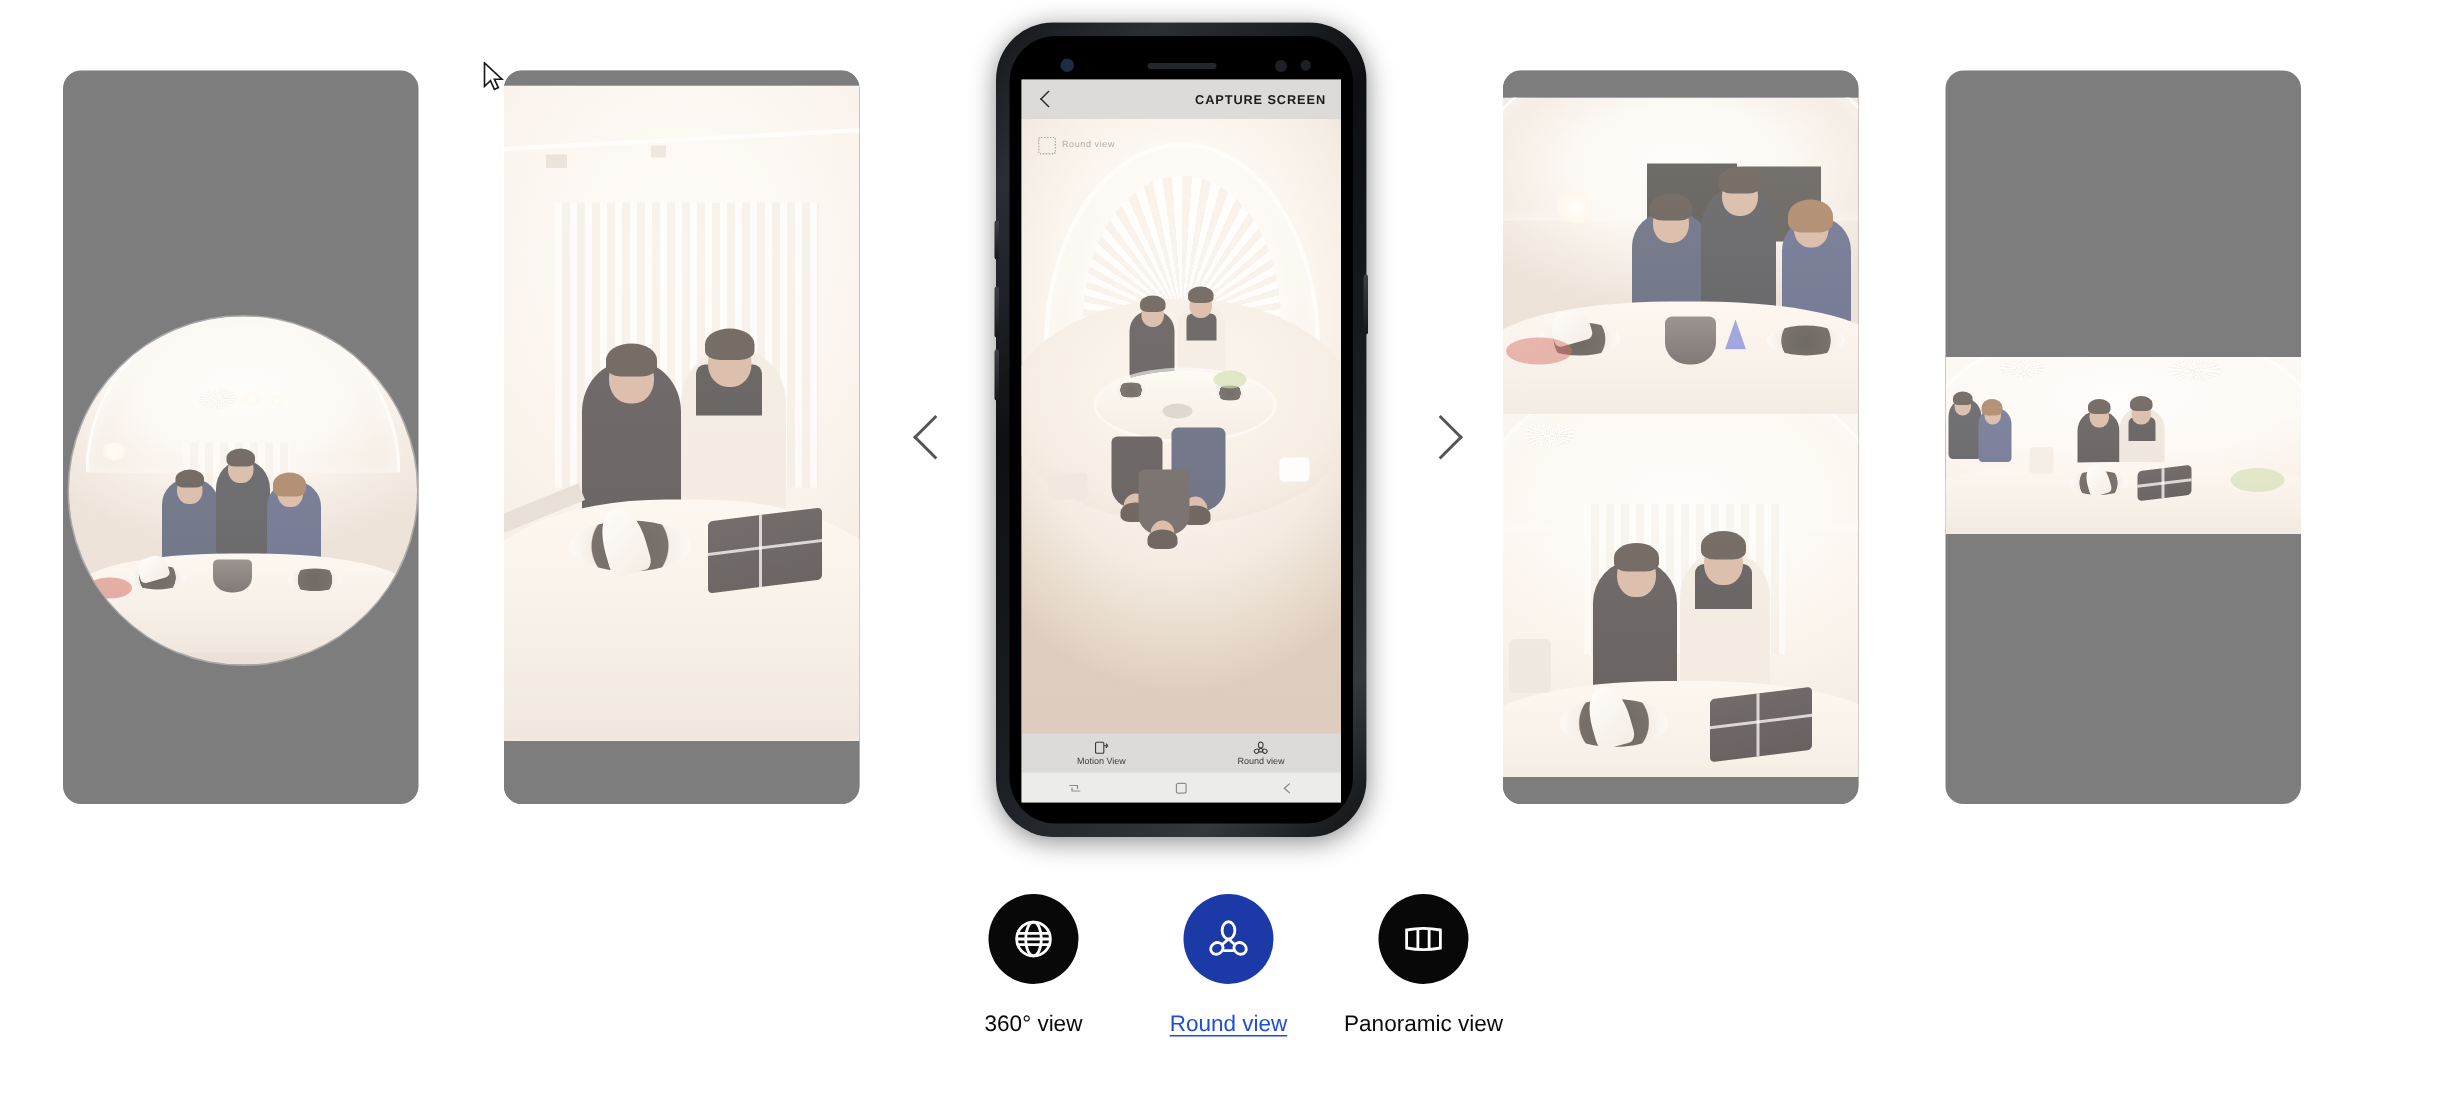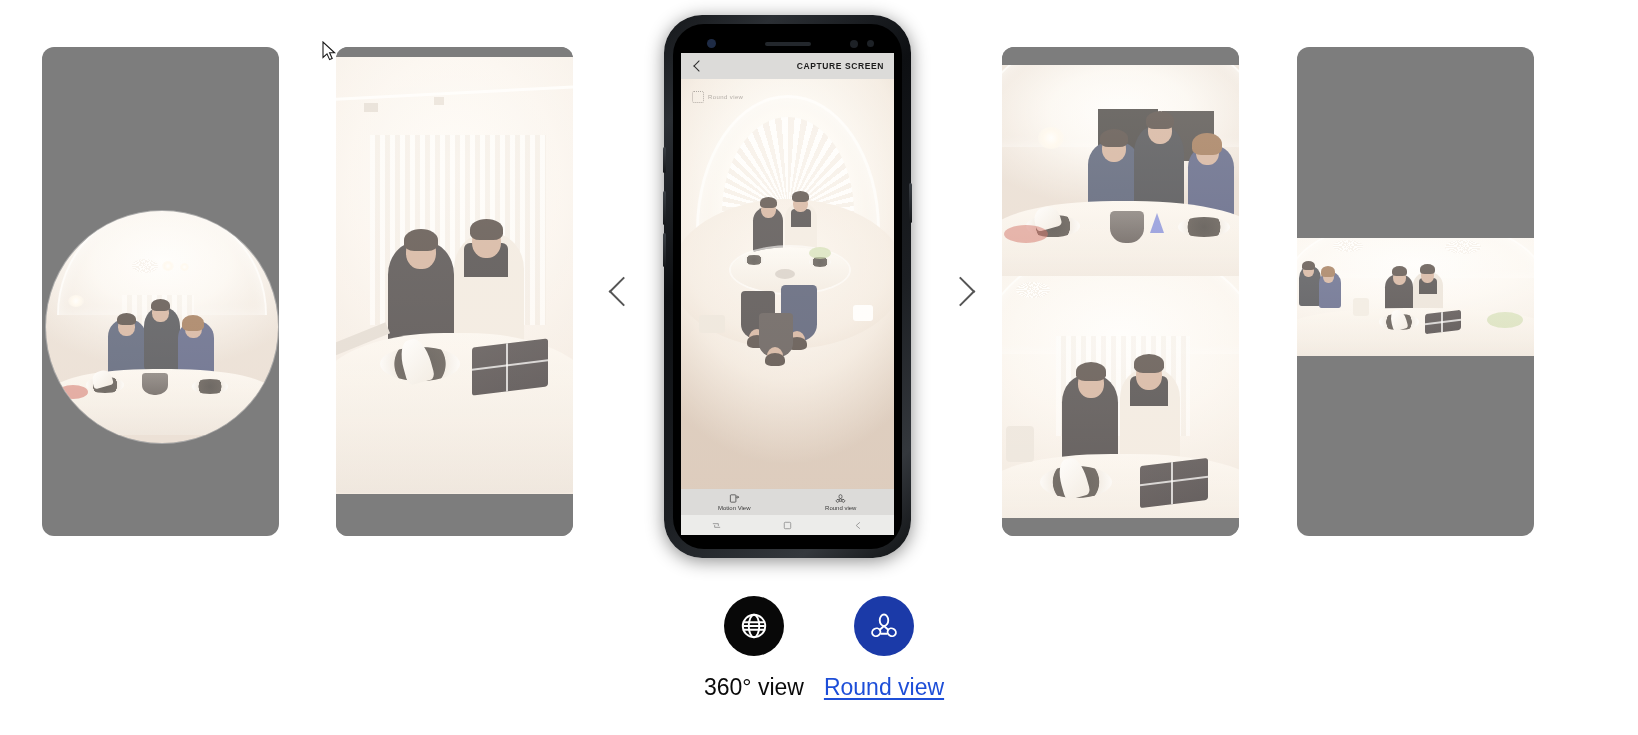--- a/index.html
+++ b/index.html
@@ -331,21 +331,21 @@
     width: 60px; height: 60px;
     border-radius: 50%;
     background: #080808;
     display: flex;
     align-items: center;
     justify-content: center;
   }
   .mode.active .mode-circle { background: #1b3aa8; }
   .mode-label {
     margin-top: 18px;
-    font-size: 23px;
+    font-size: 15px;
     color: #0a0a0a;
     white-space: nowrap;
   }
   .mode.active .mode-label {
     color: #1d4ed8;
     text-decoration: underline;
     text-underline-offset: 3px;
   }
 
   
@@ -639,18 +639,27 @@
         <ellipse cx="12" cy="7.4" rx="3.4" ry="4.6"></ellipse>
         <ellipse cx="5.8" cy="17" rx="3.4" ry="3" transform="rotate(-32 5.8 17)"></ellipse>
         <ellipse cx="18.2" cy="17" rx="3.4" ry="3" transform="rotate(32 18.2 17)"></ellipse>
         <path d="M12 12 L8.4 15.2 M12 12 L15.6 15.2 M9.2 18.2 L14.8 18.2"></path>
       </svg>
     </div>
     <div class="mode-label">Round view</div>
   </div>
 
 
+  <div class="mode">
+    <div class="mode-circle">
+      <svg width="30" height="30" viewBox="0 0 24 24" fill="none" stroke="#ffffff" stroke-width="1.5">
+        <path d="M3 7.2 Q12 5.4 21 7.2 L21 16.8 Q12 18.6 3 16.8 Z"></path>
+        <path d="M9 6.2 L9 17.8 M15 6.2 L15 17.8"></path>
+      </svg>
+    </div>
+    <div class="mode-label">Panoramic view</div>
+  </div>
 
 </div>
 
 <svg id="cursor" viewBox="0 0 14 21" style="left: 322px; top: 41px;">
   <polygon points="1,1 1,16.5 5,12.8 7.6,18.6 10.2,17.4 7.6,11.8 12.6,11.8" fill="#ffffff" stroke="#1a1a1a" stroke-width="1.1"></polygon>
 </svg>
 
 </body></html>

